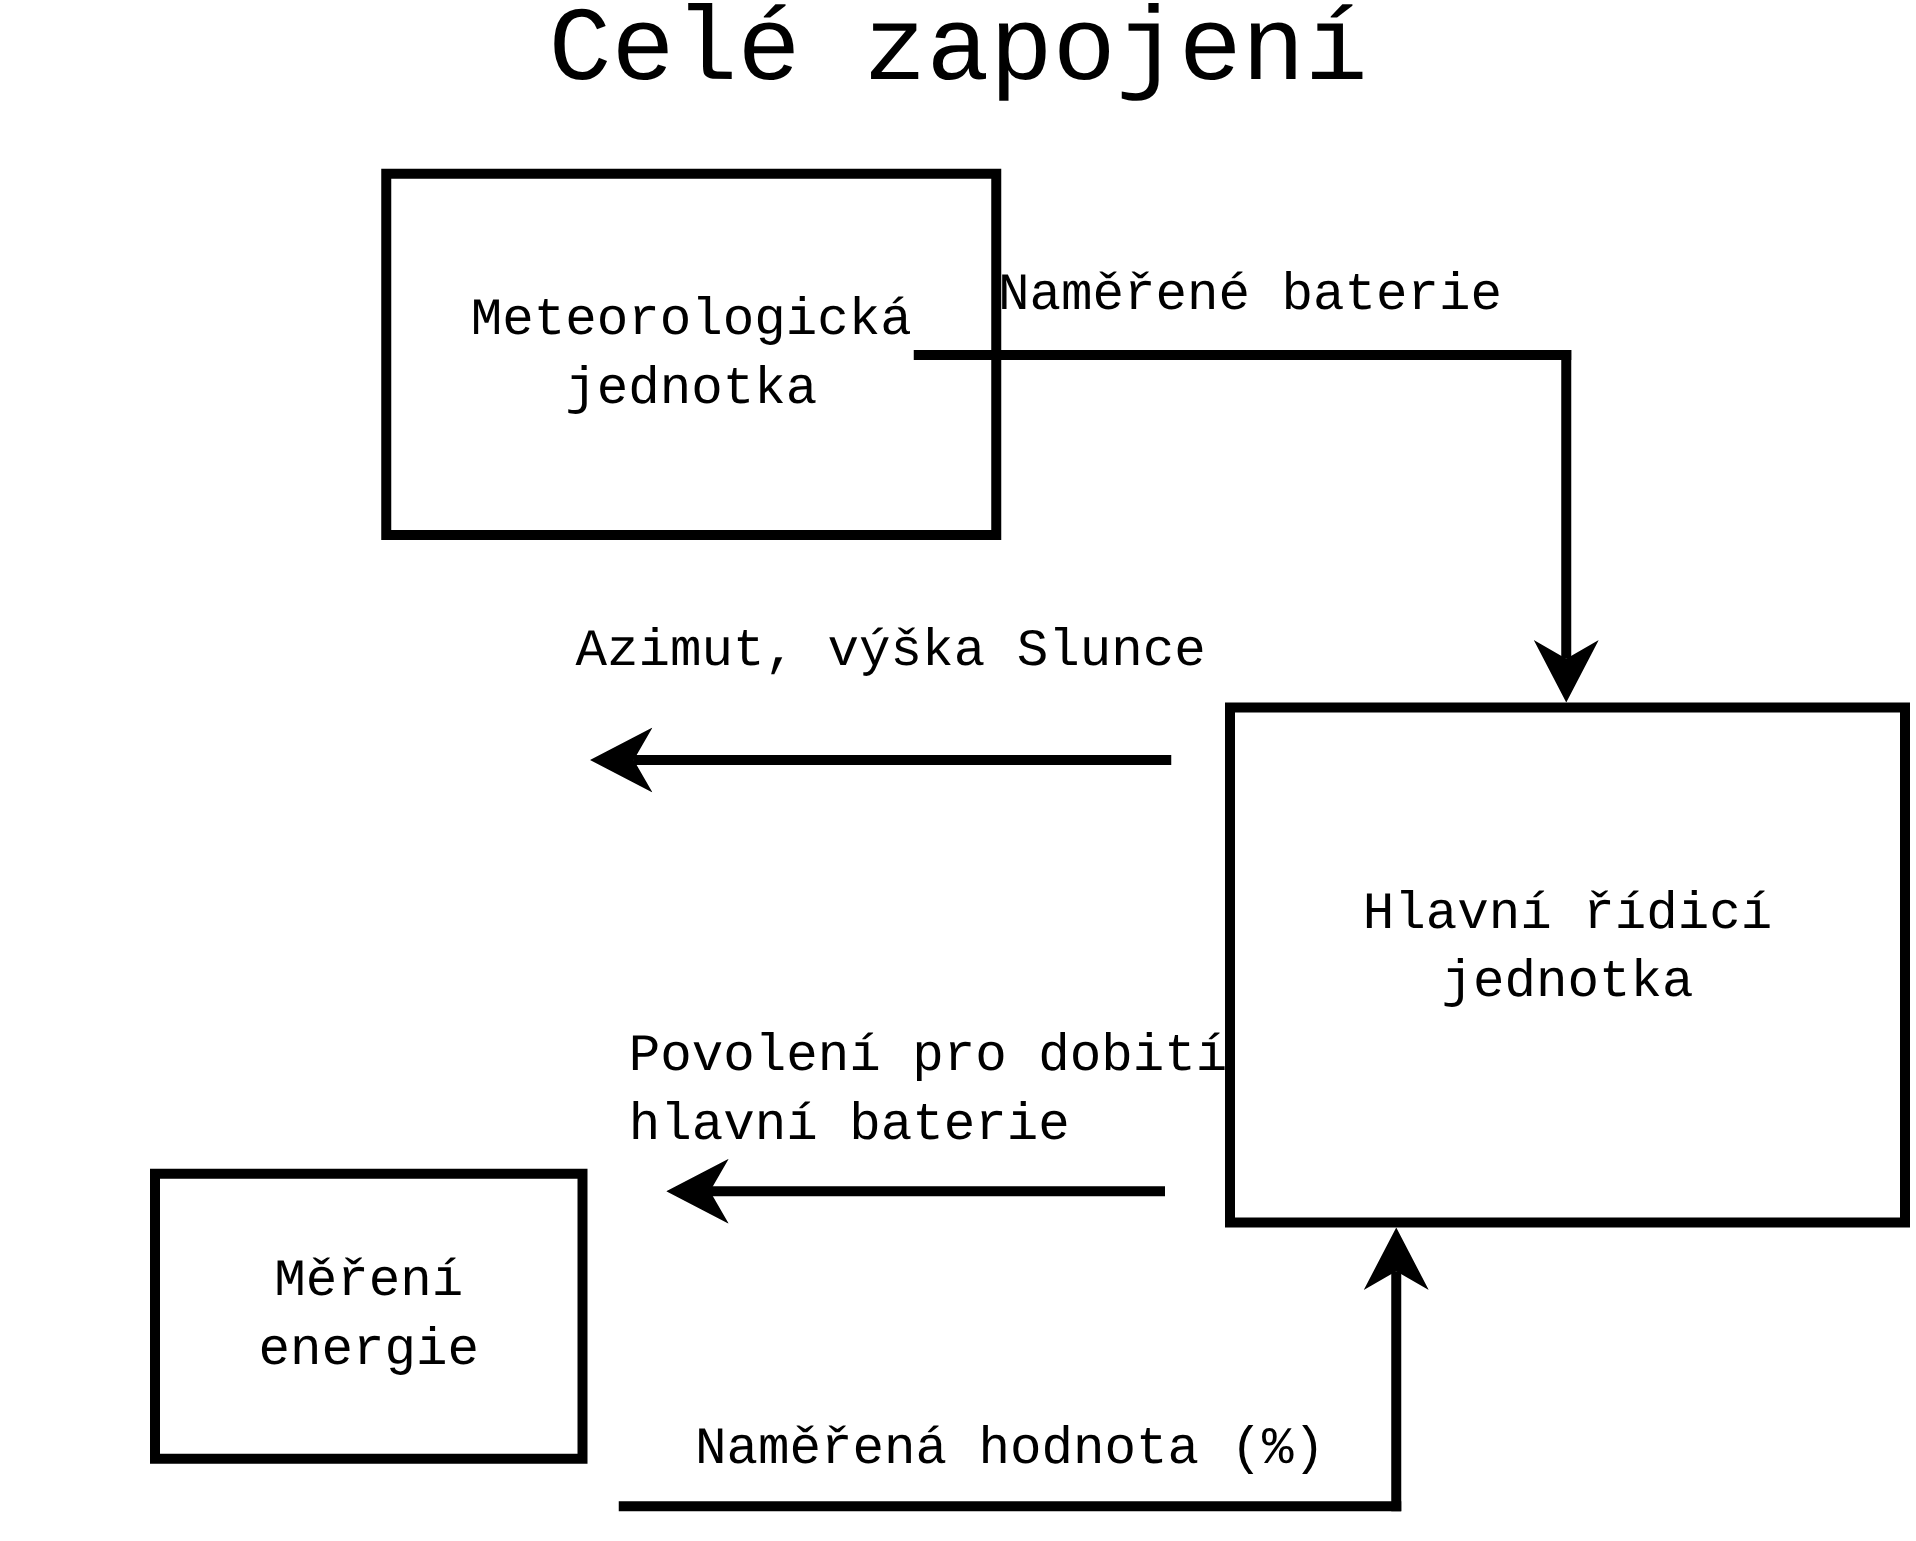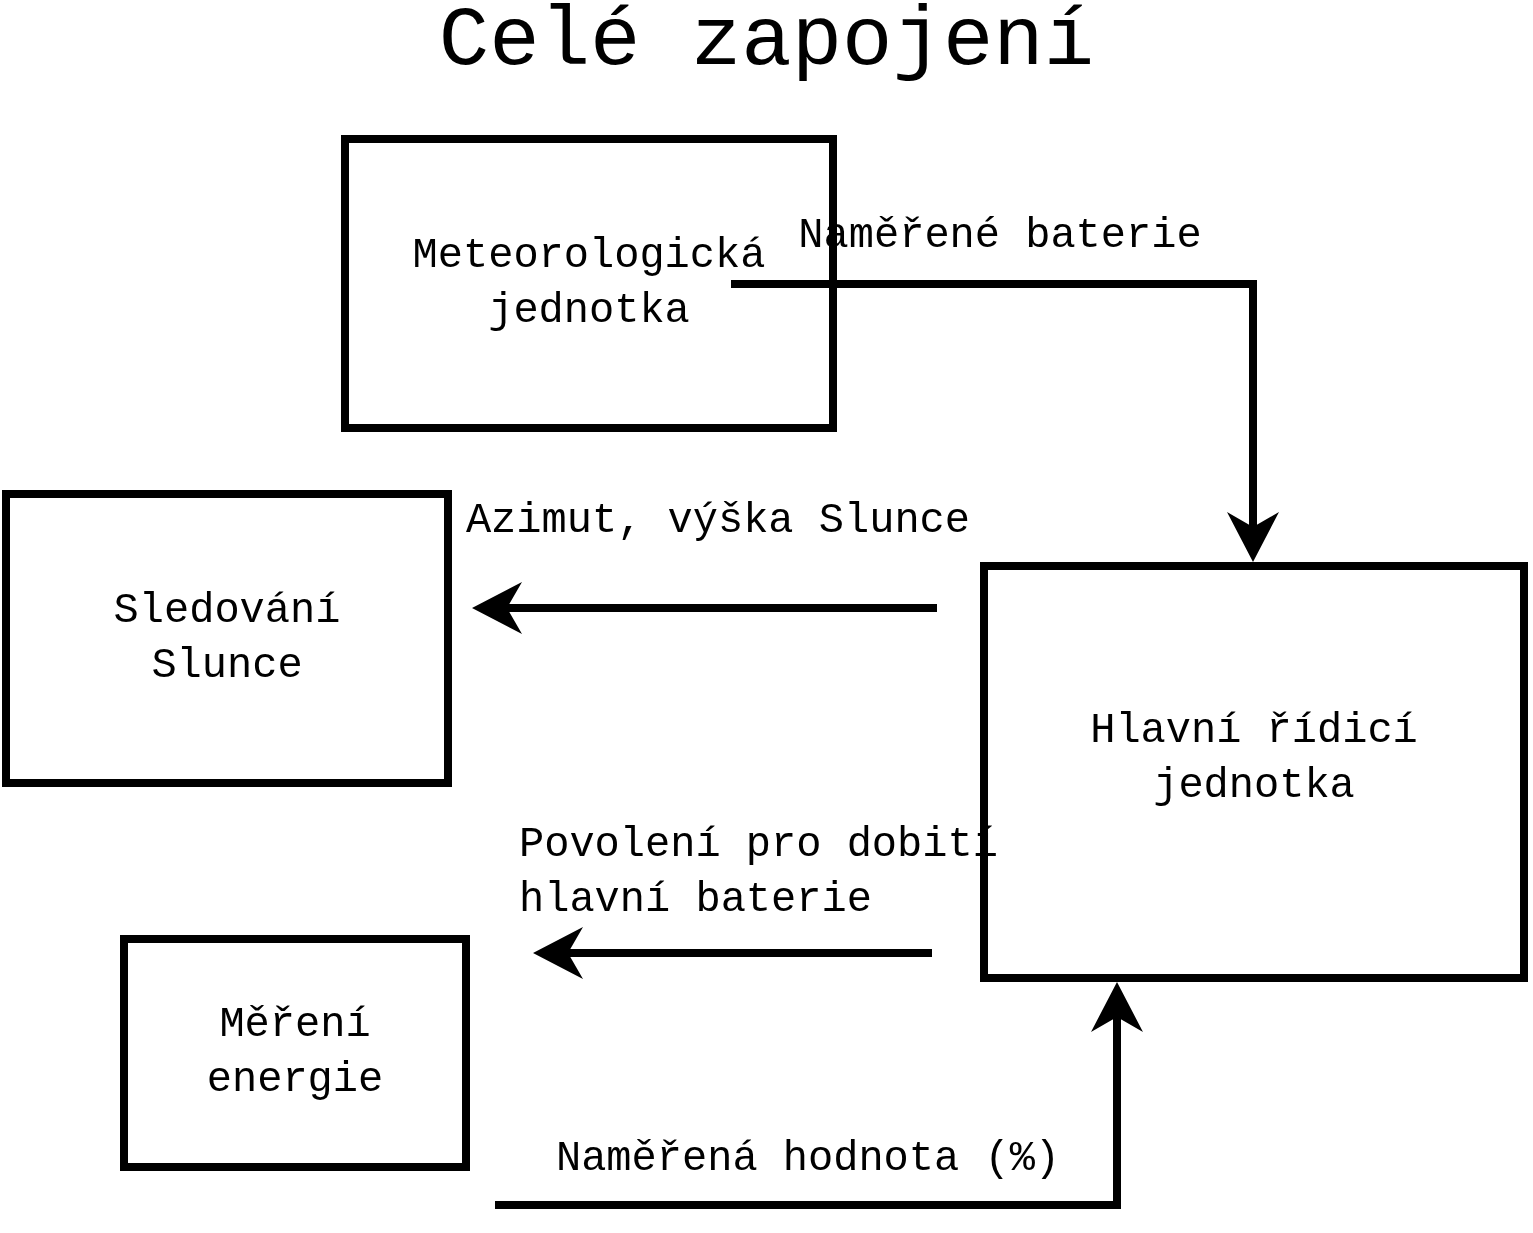--- a/index.html
+++ b/index.html
@@ -36,34 +36,34 @@
     display: flex;
     align-items: center;
     justify-content: center;
     text-align: center;
     font-size: 42px;
     line-height: 1.3;
   }
   .box span {
     white-space: pre-line;
   }
-  .box-meteo  { left: 305px;  top: 135px; width: 496px; height: 297px; margin-left: 36px; }
+  .box-meteo  { left: 305px;  top: 135px; width: 496px; height: 297px; }
   .box-sun    { left: 2px;    top: 490px; width: 450px; height: 297px; }
   .box-energy { left: 120px;  top: 935px; width: 350px; height: 236px; }
   .box-main   { left: 980px;  top: 562px; width: 548px; height: 420px; padding-bottom: 26px; }
 
   .edge-label {
     position: absolute;
     font-size: 42px;
     line-height: 1.3;
     white-space: pre-line;
   }
   .label-measured-values { left: 740px; top: 209px;  width: 520px; text-align: center; }
-  .label-azimuth         { left: 455px; top: 494px;  width: 515px; text-align: right; }
-  .label-permission      { left: 519px; top: 818px;  text-align: left; }
+  .label-azimuth         { left: 455px; top: 494px;  width: 515px; text-align: center; }
+  .label-permission      { left: 503px; top: 818px;  text-align: left; }
   .label-percent         { left: 495px; top: 1132px; width: 626px; text-align: center; }
 
   .line {
     position: absolute;
     background: #000000;
   }
   .l-meteo-h   { left: 731px;  top: 280px;  width: 526px; height: 8px; }
   .l-meteo-v   { left: 1249px; top: 280px;  width: 8px;   height: 247px; }
   .l-azimuth   { left: 507px;  top: 604px;  width: 430px; height: 8px; }
   .l-battery   { left: 568px;  top: 949px;  width: 364px; height: 8px; }
@@ -84,24 +84,20 @@
 
 <div class="canvas">
 
   <h1 class="title">Celé zapojení</h1>
 
   <div class="box box-meteo">
     <span>Meteorologická
 jednotka</span>
   </div>
 
-  <div class="box box-sun">
-    <span>Sledování
-Slunce</span>
-  </div>
 
   <div class="box box-energy">
     <span>Měření
 energie</span>
   </div>
 
   <div class="box box-main">
     <span>Hlavní řídicí jednotka</span>
   </div>
 

